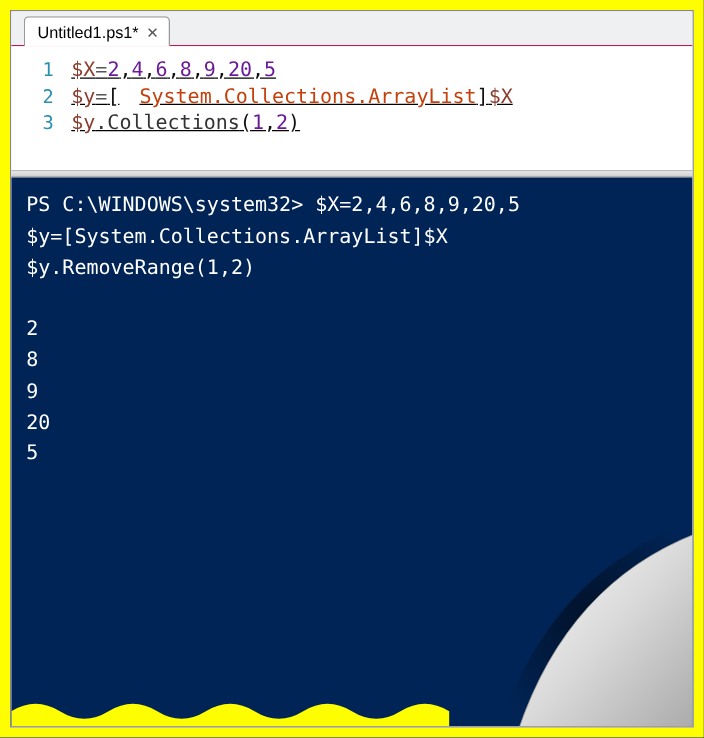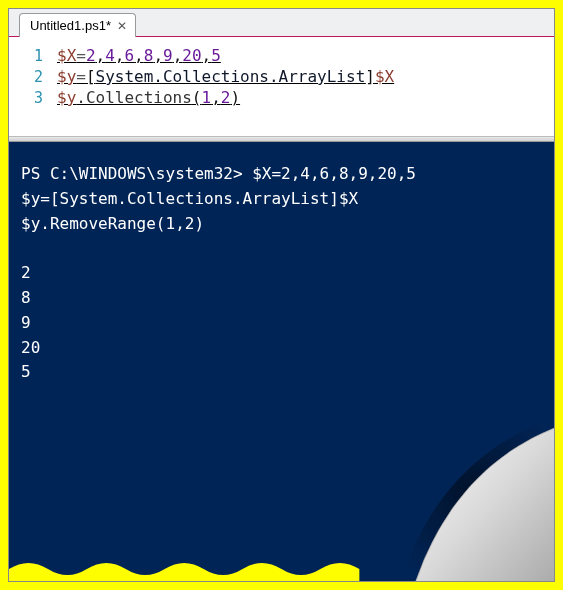--- a/index.html
+++ b/index.html
@@ -9,25 +9,25 @@
     .tab { background: #fff; border: 1px solid #999; border-bottom: none; border-top-left-radius: 4px; border-top-right-radius: 4px; padding: 4px 8px 4px 10px; font-size: 13px; font-family: 'Segoe UI', sans-serif; display: flex; align-items: center; gap: 6px; margin-left: 10px; position: relative; top: 1px; }
     .tab .close-icon { font-size: 12px; color: #555; cursor: pointer; }
     .editor { flex: 0 0 auto; background: #fff; padding: 8px 0 28px 0; }
     .code-line { display: flex; align-items: baseline; padding: 1px 0; }
     .gutter { width: 48px; text-align: right; padding-right: 14px; color: #2b91af; font-size: 15px; user-select: none; }
     .code { font-size: 16px; white-space: pre; text-decoration: underline; }
     .tok-var { color: #8b3e2f; }
     .tok-op { color: #555; }
     .tok-num { color: #6a1b9a; }
     .tok-punc { color: #111; }
-    .tok-type { color: #0f172a; }
+    .tok-type { color: #c2410c; margin-left: 16px; }
     .tok-method { color: #333; }
     .tok-paren { color: #111; }
     .divider { height: 6px; background: linear-gradient(#e8e8e8, #d0d0d0); border-top: 1px solid #bbb; border-bottom: 1px solid #999; }
-    .console { flex: 1 1 auto; background: #012456; color: #fff; padding: 20px 12px; font-size: 16px; line-height: 1.55; position: relative; overflow: hidden; }
+    .console { flex: 1 1 auto; background: #012456; color: #fff; padding: 10px 12px; font-size: 16px; line-height: 1.55; position: relative; overflow: hidden; }
     .console-line { white-space: pre; }
     .page-curl { position: absolute; bottom: -5px; right: -5px; width: 220px; height: 200px; pointer-events: none; }
     .wavy-bottom { position: absolute; bottom: 0; left: 0; width: 100%; height: 24px; pointer-events: none; }
   </style>
 </head>
 <body>
 
 <div class="container">
   <div class="tab-bar">
     <div class="tab">

